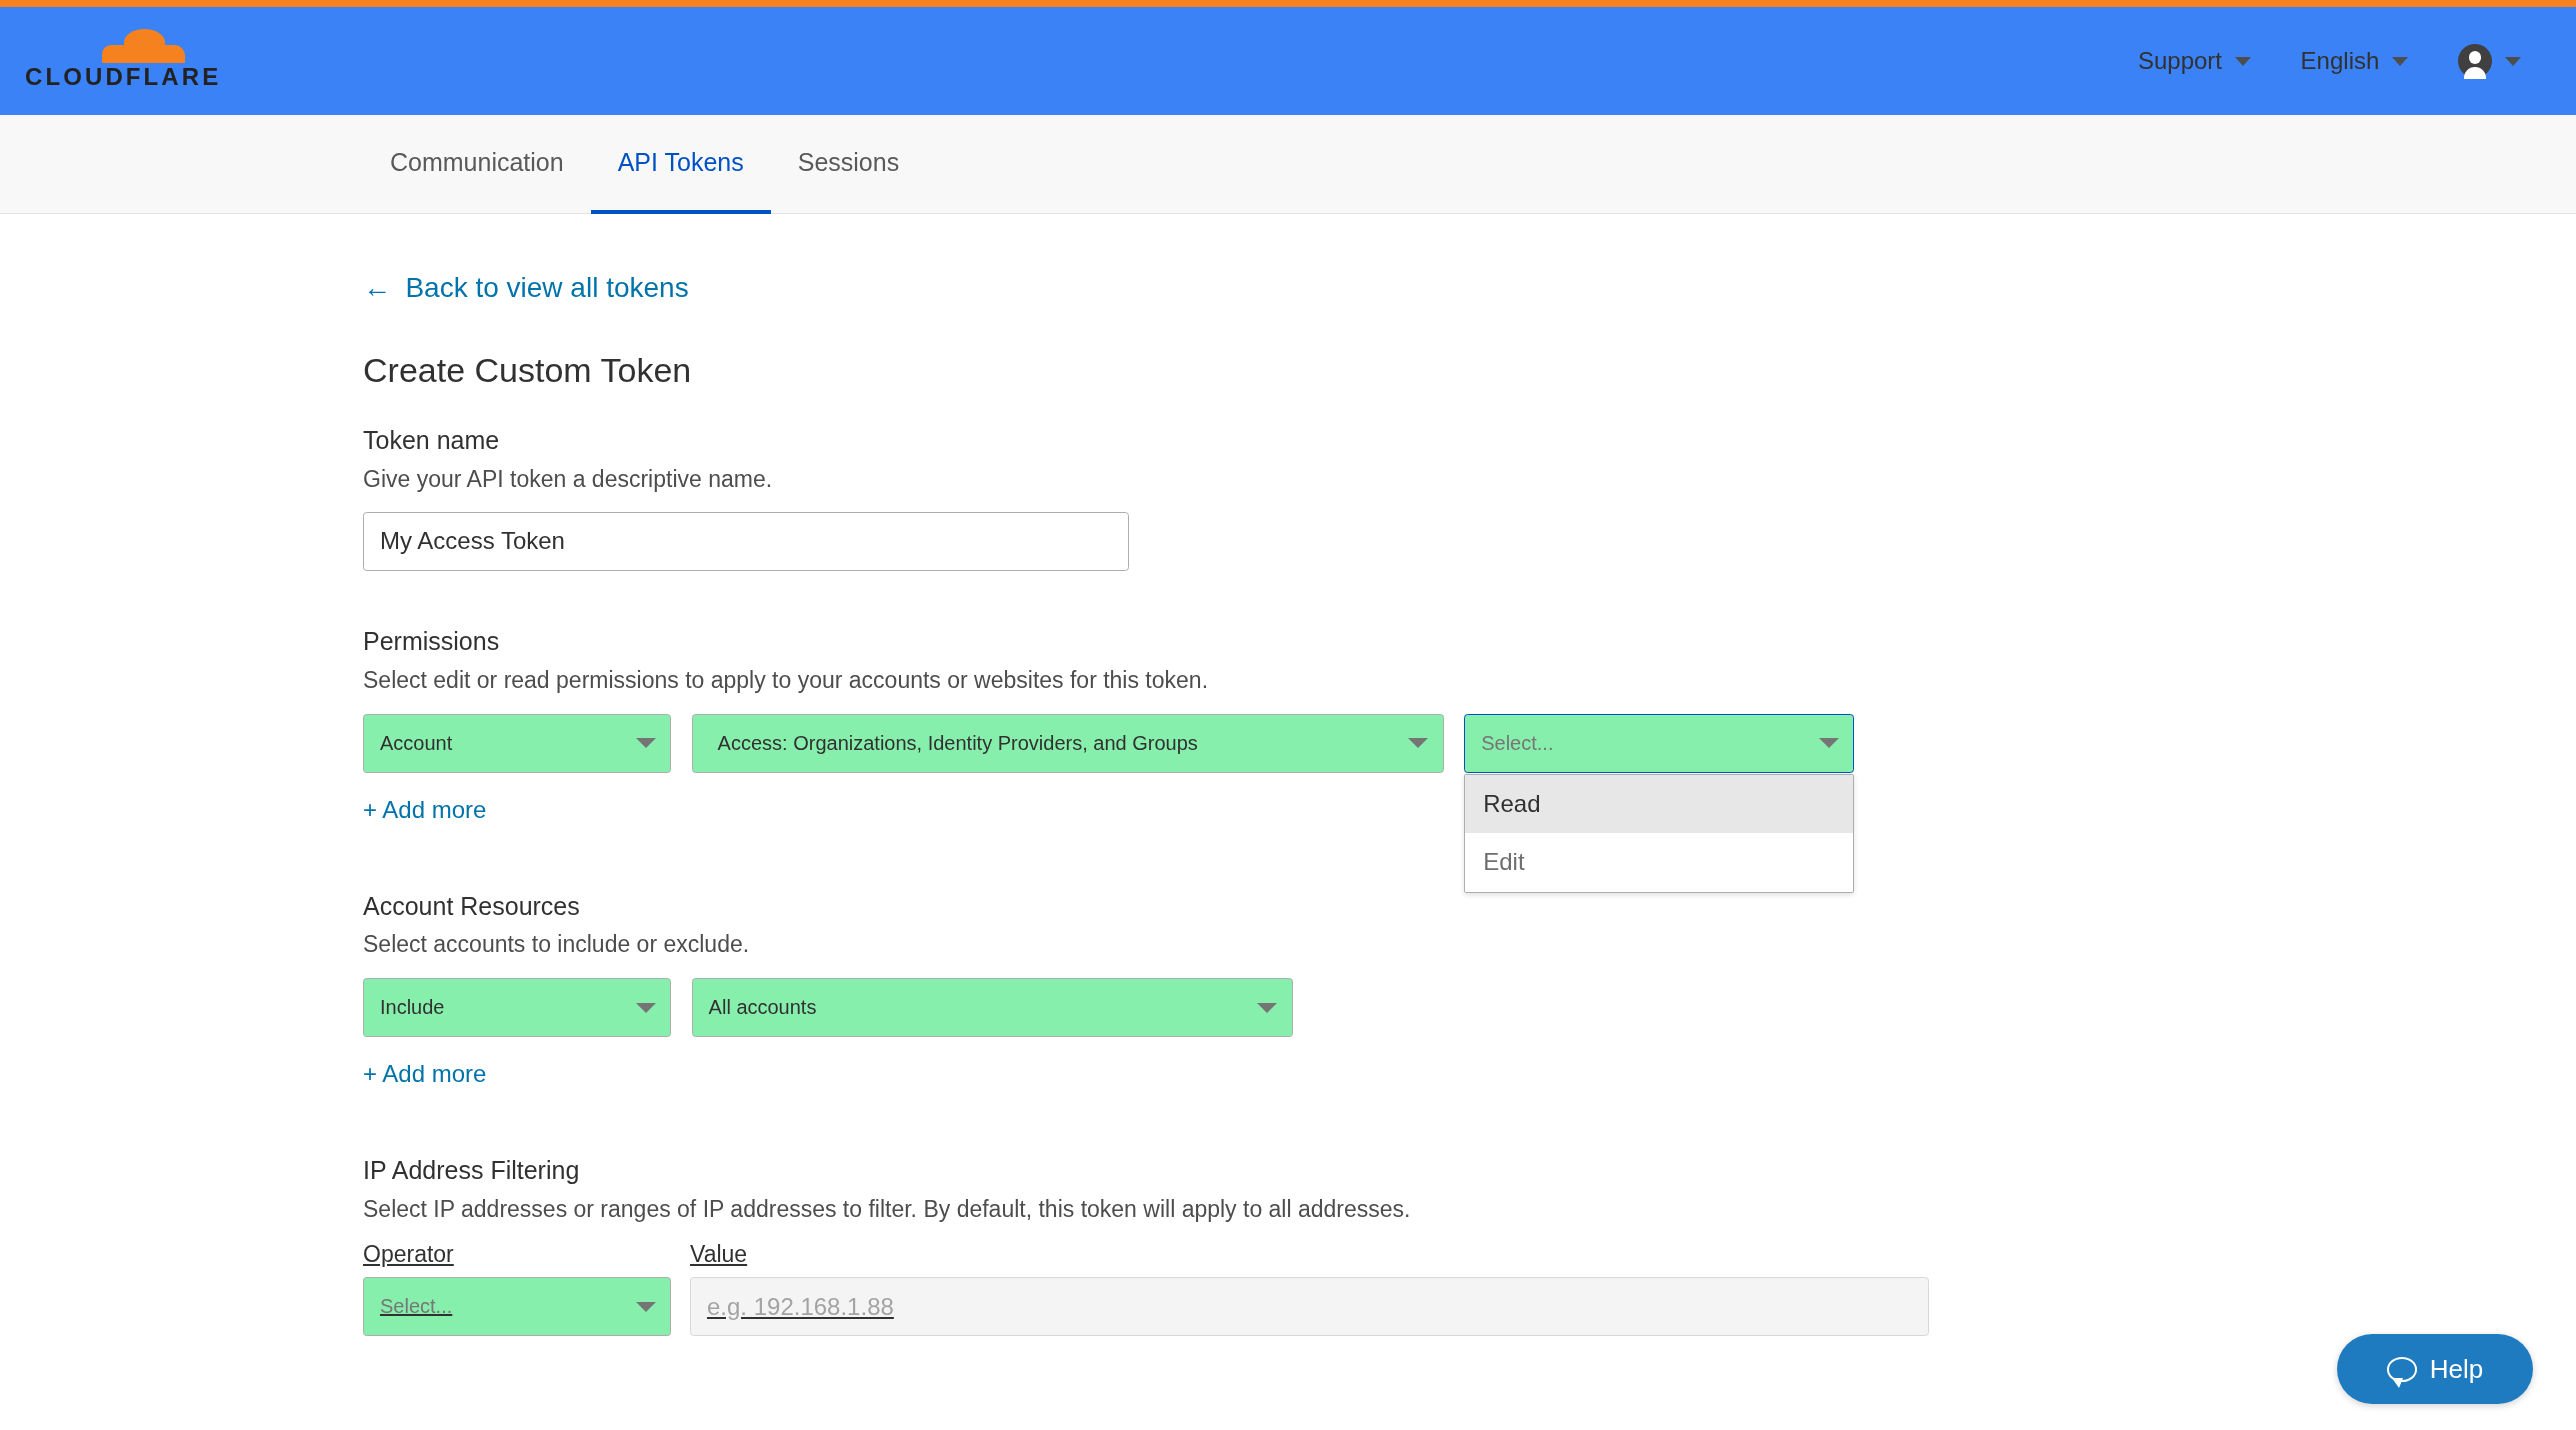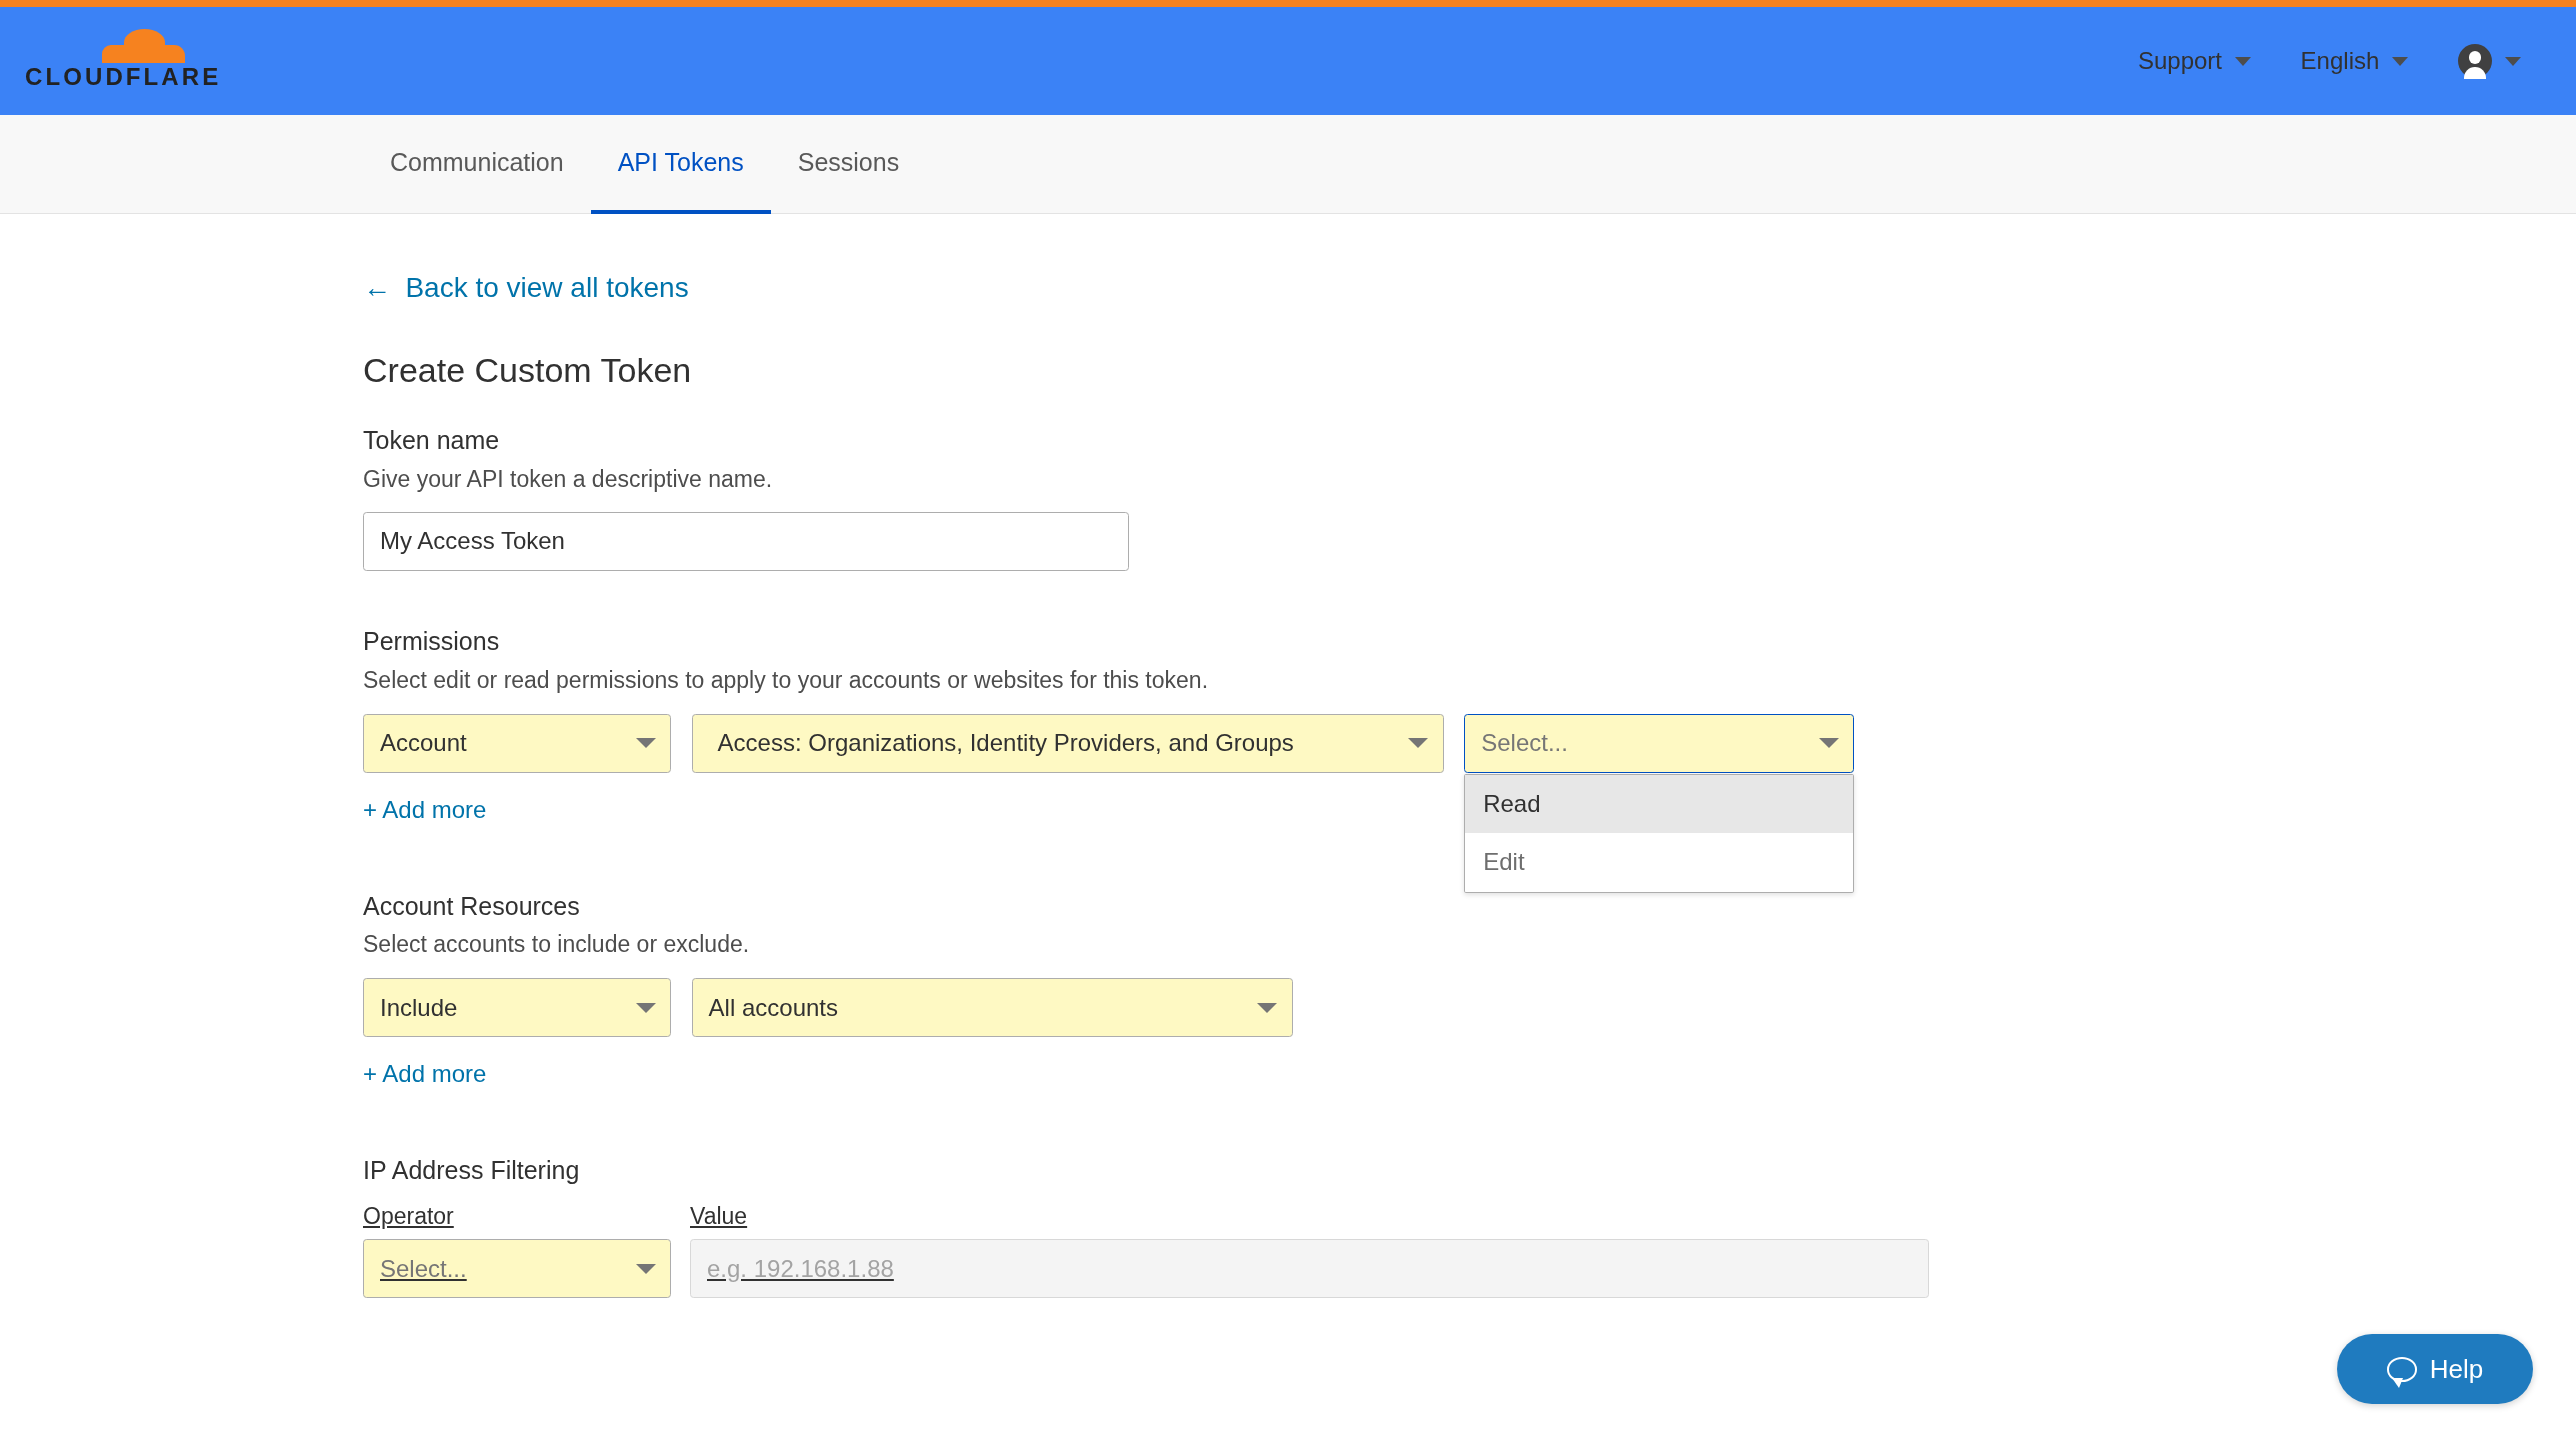--- a/index.html
+++ b/index.html
@@ -108,22 +108,22 @@
   .text-input {
     margin-top: 19px; width: 766px; height: 59px;
     border: 0.9px solid #adadad; border-radius: 3.6px;
     font-size: 24px; color: #313131; padding: 12px 16px;
     background: #fff; font-family: "Liberation Sans", sans-serif;
   }
 
   
   .select {
     position: relative; height: 59px; border: 0.9px solid #adadad; border-radius: 3.6px;
-    background: #fef9c3; display: flex; align-items: center; padding: 0 16px;
-    font-size: 24px; color: #313131; cursor: pointer;
+    background: #86efac; display: flex; align-items: center; padding: 0 16px;
+    font-size: 20px; color: #313131; cursor: pointer;
   }
   .select .arrow {
     position: absolute; right: 14.4px; top: 50%; transform: translateY(-50%);
     width: 0; height: 0; border-left: 10px solid transparent;
     border-right: 10px solid transparent; border-top: 10.8px solid #757575;
   }
   .select.placeholder-style { color: #767676; }
   .select.focused { border: 1.8px solid #0051c3; }
 
   .row { display: flex; gap: 20.6px; margin-top: 20px; align-items: flex-start; }
@@ -284,20 +284,21 @@
       </div>
 
       <div class="add-more">
         <span>+ Add more</span>
       </div>
 
       <div style="height:32px;"></div>
 
       
       <div class="field-label">IP Address Filtering</div>
+      <div class="field-desc">Select IP addresses or ranges of IP addresses to filter. By default, this token will apply to all addresses.</div>
 
       <div class="ip-grid">
         <div style="width:308px;">
           <div class="sub-label">Operator</div>
           <div class="select placeholder-style" style="width:308px;">
             <span>Select...</span>
             <span class="arrow"></span>
           </div>
         </div>
         <div style="width:1239px;">

